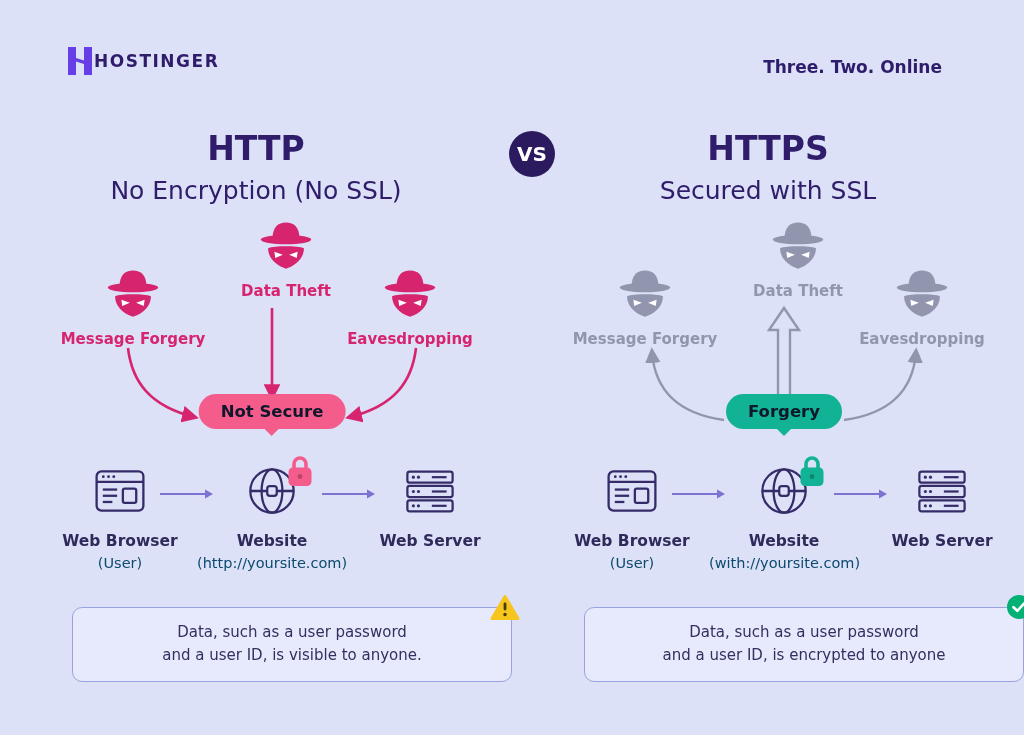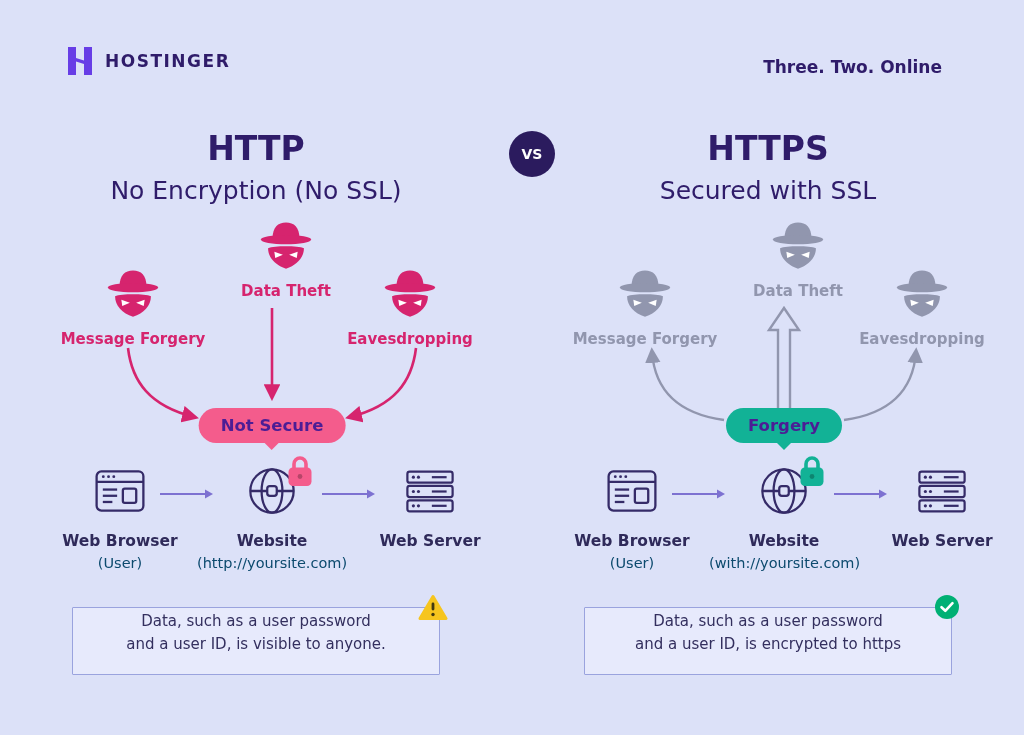--- a/index.html
+++ b/index.html
@@ -6,66 +6,66 @@
   :root {
     --bg:#dce1f8; --ink:#2f1c6a; --body:#332f5e; --brand:#673de6;
     --danger:#d6246e; --danger-badge:#f45c8c; --safe:#12b296; --safe-check:#00b074;
     --muted:#9196ae; --device:#352b68; --flow:#7d71d1; --warning:#f6c51e;
     --note-border:#9aa3de; --note-bg:#e7eafc;
   }
   html,body { width:1024px; height:735px; }
   body { font-family:"DejaVu Sans","Liberation Sans",sans-serif; background:var(--bg); }
   .canvas { position:relative; width:1024px; height:735px; background:var(--bg); overflow:hidden; }
 
-  .logo { position:absolute; left:66px; top:46px; display:flex; align-items:center; gap:11px; }
+  .logo { position:absolute; left:66px; top:46px; display:flex; align-items:center; }
   .brand { font-size:17px; font-weight:700; letter-spacing:1.5px; color:var(--ink); }
   .tagline { position:absolute; right:82px; top:57px; font-size:17px; font-weight:700; color:var(--ink); }
 
   .title-block { position:absolute; top:129px; width:512px; text-align:center; color:var(--ink); }
   .tb-left{left:0} .tb-right{left:512px}
   .t-title { font-size:33px; font-weight:700; }
   .t-sub { font-size:25px; margin-top:8px; }
   .vs-circle { position:absolute; left:509px; top:131px; width:46px; height:46px; border-radius:50%;
     background:#2b1b5e; color:#fff; display:flex; align-items:center; justify-content:center;
-    font-size:14px; font-weight:700; z-index:3; }
+    font-size:20px; font-weight:700; z-index:3; }
 
   .panel { position:absolute; top:205px; width:512px; height:530px; }
   .p-left{left:0} .p-right{left:512px}
 
   .threat { position:absolute; width:170px; text-align:center; }
   .theme-danger .threat { color:var(--danger); }
   .theme-safe  .threat { color:var(--muted); }
   .t-mid  { left:201px; top:14px; }
   .t-left { left:48px;  top:62px; }
   .t-right{ left:325px; top:62px; }
   .threat-label { margin-top:7px; font-size:15px; font-weight:700; }
 
   .arrows { position:absolute; left:0; top:95px; z-index:1; }
 
-  .badge { position:absolute; top:203px; left:272px; transform:translateX(-50%); height:35px;
-    display:flex; align-items:center; padding:0 22px; border-radius:18px; color:#4c1d95;
+  .badge { position:absolute; top:189px; left:272px; transform:translateX(-50%); height:35px;
+    display:flex; align-items:center; padding:0 22px; border-radius:18px; color:#0f172a;
     font-size:16.5px; font-weight:700; white-space:nowrap; z-index:2; }
   .badge::after { content:""; position:absolute; left:50%; bottom:-7px; transform:translateX(-50%);
     border-left:8px solid transparent; border-right:8px solid transparent; border-top:8px solid transparent; }
   .badge.pink { background:var(--danger-badge); }  .badge.pink::after  { border-top-color:var(--danger-badge); }
   .badge.green{ background:var(--safe); }          .badge.green::after { border-top-color:var(--safe); }
 
   .device { position:absolute; top:258px; width:150px; text-align:center; color:var(--device); }
   .d-browser{left:45px} .d-site{left:197px} .d-server{left:355px}
   .icon-box { height:56px; display:flex; align-items:center; justify-content:center; }
   .lock { position:absolute; left:88px; top:-9px; z-index:2; }
   .lock.pink { color:var(--danger-badge); } .lock.green { color:var(--safe); }
   .dev-label { margin-top:13px; font-size:15.5px; font-weight:700; color:#2f2a5a; }
   .dev-sub   { margin-top:5px; font-size:14.5px; color:#0c4a6e; min-height:5px; }
   .flow { position:absolute; top:283px; }
   .f1{left:160px} .f2{left:322px}
 
-  .note { position:absolute; left:72px; top:402px; width:368px; min-height:68px;
-    border:1.6px solid var(--note-border); border-radius:1px; background:var(--note-bg);
-    padding:2px 8px; text-align:center; font-size:15px; color:var(--body); line-height:1.55; }
+  .note { position:absolute; left:72px; top:402px; width:440px; min-height:68px;
+    border:1.6px solid var(--note-border); border-radius:10px; background:var(--note-bg);
+    padding:13px 8px; text-align:center; font-size:15px; color:var(--body); line-height:1.55; }
   .note b { font-weight:400; }
   .note-icon { position:absolute; top:-14px; right:-9px; }
 </style>
 </head>
 <body>
 
 <div class="canvas">
 
   <div class="logo">
     <svg width="28" height="30" viewBox="0 0 28 30">
@@ -353,17 +353,17 @@
     </div>
 
     <div class="note">
       <span class="note-icon">
         <svg width="26" height="26" viewBox="0 0 26 26">
           <circle cx="13" cy="13" r="12" style="fill:var(--safe-check)"></circle>
           <path d="M7.5 13.2 L11.3 16.8 L18.5 9.2" style="fill:none;stroke:#fff;stroke-width:2.6;stroke-linecap:round;stroke-linejoin:round"></path>
         </svg>
       </span>
       <div class="note-line">Data, such as a user password</div>
-      <div class="note-line"><span>and a user ID, is </span><b>encrypted</b><span> to https</span></div>
+      <div class="note-line"><span>and a user ID, is </span><b>encrypted</b><span> to anyone</span></div>
     </div>
   </section>
 
 </div>
 
 </body></html>

